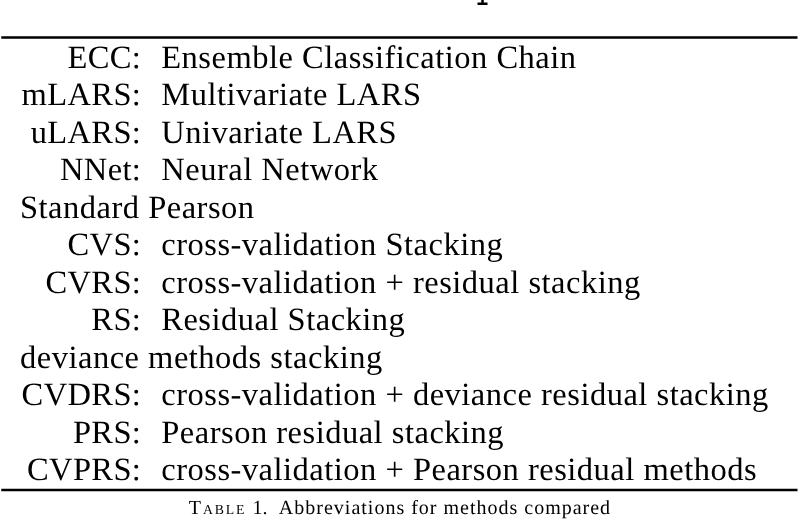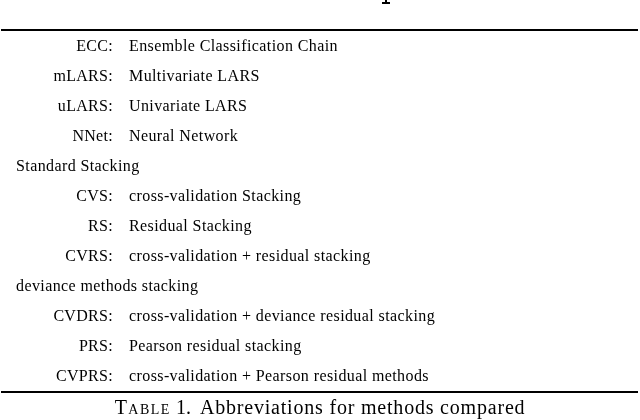--- a/index.html
+++ b/index.html
@@ -42,40 +42,40 @@
     position: absolute;
     left: 0; top: 31px;
     width: 640px; height: 360px;
     display: flex;
     flex-direction: column;
   }
   .row {
     flex: 1 1 0;
     display: flex;
     align-items: center;
-    font-size: 16px;
+    font-size: 26px;
     line-height: 1;
     white-space: nowrap;
   }
   .abbr-cell {
     width: 113px;
     text-align: right;
     letter-spacing: 0.3px;
   }
   .desc-cell {
     margin-left: 16px;
     letter-spacing: 0.4px;
     text-align: center;
   }
   .caption {
     position: absolute;
     left: 0; top: 394px;
     width: 640px;
     text-align: center;
-    font-size: 20px;
+    font-size: 16px;
     line-height: 26px;
     white-space: nowrap;
     font-family: Liberation Serif, serif;
   }
   .caption-tag {
     font-variant: small-caps;
     letter-spacing: 1.5px;
   }
   .caption-number {
     margin-left: 5px;
@@ -106,33 +106,33 @@
     </div>
     <div class="row">
       <div class="abbr-cell">uLARS:</div>
       <div class="desc-cell">Univariate LARS</div>
     </div>
     <div class="row">
       <div class="abbr-cell">NNet:</div>
       <div class="desc-cell">Neural Network</div>
     </div>
     <div class="row">
-      <div class="desc-cell">Standard Stacking</div>
+      <div class="desc-cell">Standard Pearson</div>
     </div>
     <div class="row">
       <div class="abbr-cell">CVS:</div>
       <div class="desc-cell">cross-validation Stacking</div>
     </div>
     <div class="row">
+      <div class="abbr-cell">CVRS:</div>
+      <div class="desc-cell">cross-validation + residual stacking</div>
+    </div>
+    <div class="row">
       <div class="abbr-cell">RS:</div>
       <div class="desc-cell">Residual Stacking</div>
-    </div>
-    <div class="row">
-      <div class="abbr-cell">CVRS:</div>
-      <div class="desc-cell">cross-validation + residual stacking</div>
     </div>
     <div class="row">
       <div class="desc-cell">deviance methods stacking</div>
     </div>
     <div class="row">
       <div class="abbr-cell">CVDRS:</div>
       <div class="desc-cell">cross-validation + deviance residual stacking</div>
     </div>
     <div class="row">
       <div class="abbr-cell">PRS:</div>

